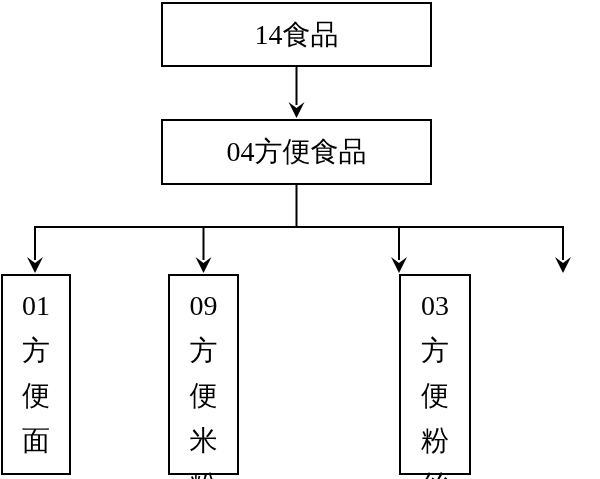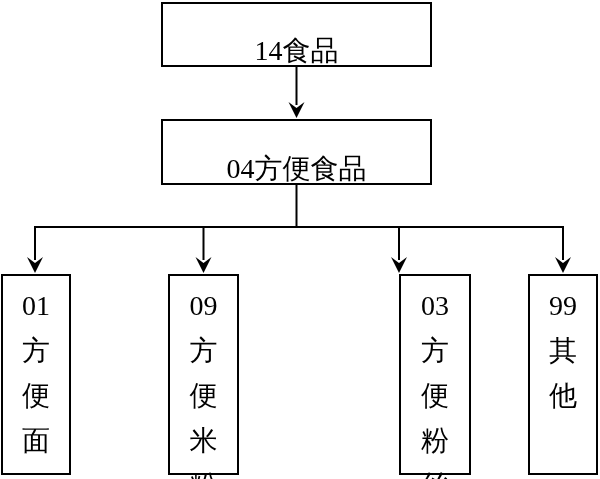--- a/index.html
+++ b/index.html
@@ -32,21 +32,21 @@
     stroke: none;
   }
   .box {
     position: absolute;
     box-sizing: border-box;
     border: 2px solid #000000;
     background: #ffffff;
   }
   .box-top {
     display: flex;
-    align-items: flex-end;
+    align-items: center;
     justify-content: center;
     font-size: 28px;
     line-height: 1;
   }
   .box-leaf {
     font-size: 28px;
     line-height: 45px;
     text-align: center;
     padding-top: 7px;
     white-space: pre-line;
@@ -108,17 +108,14 @@
 便
 米
 粉</div>
 
   <div class="box box-leaf" style="left:363px; top:274px; width:72px; height:201px;margin-left:36px;">03
 方
 便
 粉
 丝</div>
 
-  <div class="box box-leaf" style="left:528px; top:274px; width:70px; height:201px;">99
-其
-他</div>
 
 </div>
 
 </body></html>

